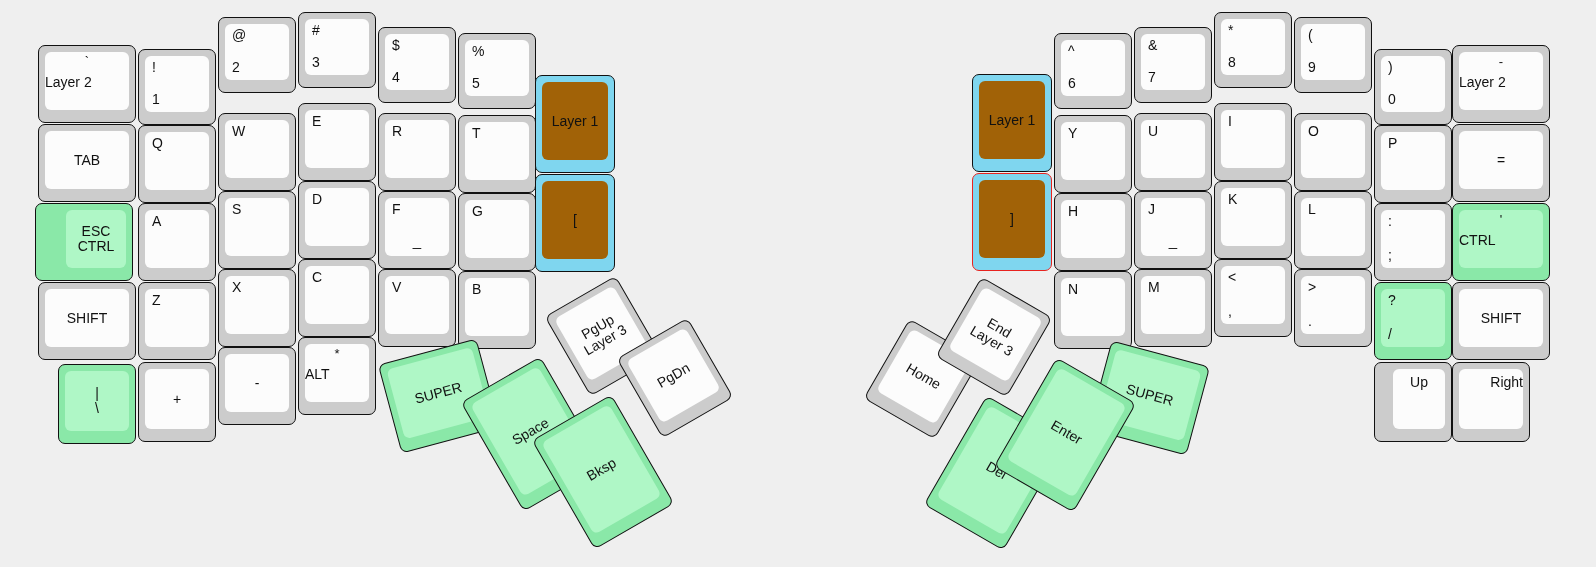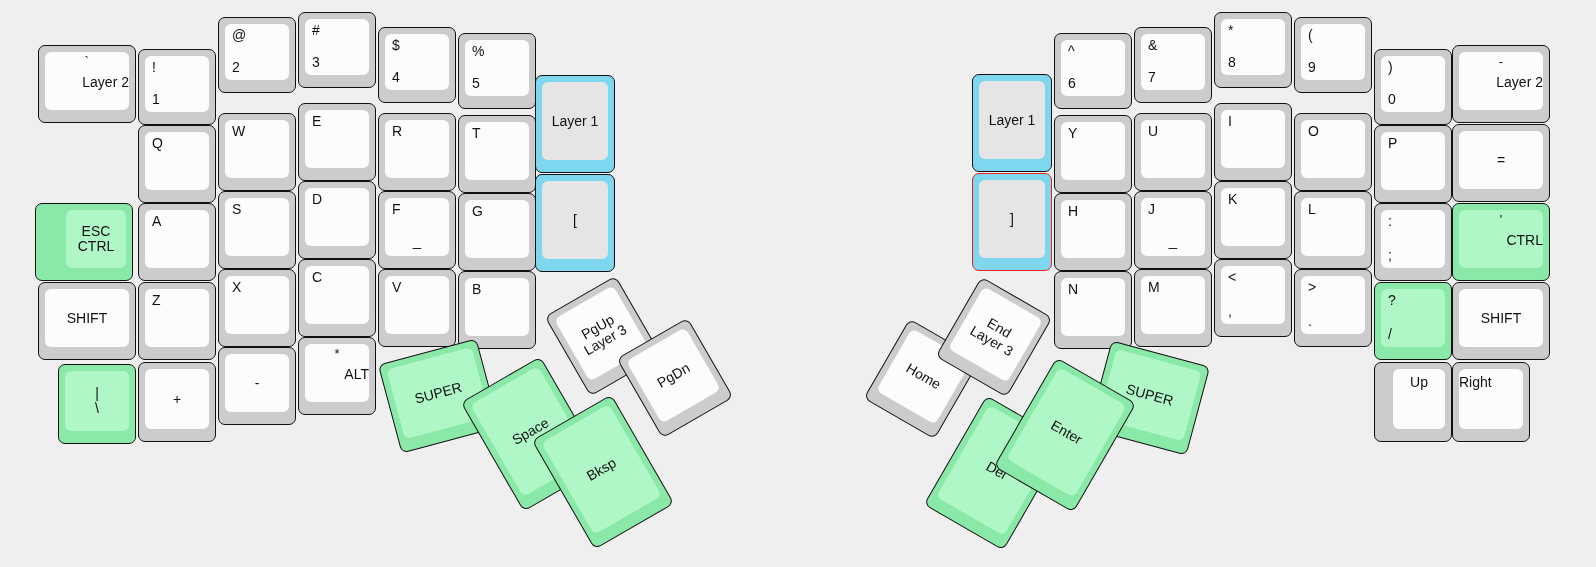--- a/index.html
+++ b/index.html
@@ -28,55 +28,60 @@
     margin:6px 6px 12px 6px;
     flex:1 1 auto;
     border-radius:6px;
     background:#fcfcfc;
     display:block;
   }
   
   .key.green{background:#8ae8a8;}
   .key.green .cap{background:#aff7c6;}
   .key.cyan{background:#7fd6ef;}
-  .key.cyan .cap{background:#e5e5e5;}
+  .key.cyan .cap{background:#a16207;}
   .key.sel{border:1.6px solid #e8231f;}
 
   
   .lg{
     position:absolute;
     white-space:pre;
     color:#111;
     line-height:1.05;
     font-size:14px;
   }
   
   .lg.tl{left:7px;top:4px;text-align:left;}
   
   .lg.bl{left:7px;bottom:5px;text-align:left;}
   
   .lg.ctr{left:0;right:0;top:50%;transform:translateY(-50%);text-align:center;}
   
   .lg.ctr2{left:0;right:0;top:50%;transform:translateY(-50%);text-align:center;}
   
   .lg.ctop{left:0;right:0;top:3px;text-align:center;font-size:13px;}
-  .lg.cmid{left:0;right:0;top:50%;transform:translateY(-42%);text-align:right;}
+  .lg.cmid{left:0;right:0;top:50%;transform:translateY(-42%);text-align:left;}
   
   .lg.bump{left:0;right:0;bottom:7px;text-align:center;font-size:15px;}
 </style>
 </head>
 <body>
 
 <div id="board">
     <div class="key" style="left: 38px; top: 45px; width: 98px; height: 78px;">
       <div class="cap">
         <span class="lg ctop">`</span>
         <span class="lg cmid">Layer 2</span>
       </div>
     </div>
+    <div class="key" style="left: 38px; top: 124px; width: 98px; height: 78px;">
+      <div class="cap">
+        <span class="lg ctr">TAB</span>
+      </div>
+    </div>
     <div class="key green" style="left: 35px; top: 203px; width: 98px; height: 78px; padding-left: 24px;">
       <div class="cap">
         <span class="lg ctr2">ESC
 CTRL</span>
       </div>
     </div>
     <div class="key" style="left: 38px; top: 282px; width: 98px; height: 78px;">
       <div class="cap">
         <span class="lg ctr">SHIFT</span>
       </div>
@@ -387,21 +392,21 @@
         <span class="lg cmid">CTRL</span>
       </div>
     </div>
     <div class="key" style="left: 1452px; top: 282px; width: 98px; height: 78px;">
       <div class="cap">
         <span class="lg ctr">SHIFT</span>
       </div>
     </div>
     <div class="key" style="left: 1452px; top: 362px; width: 78px; height: 80px;">
       <div class="cap">
-        <span class="lg" style="left: 0px; right: 0px; top: 6px; text-align: left;">Right</span>
+        <span class="lg" style="left: 0px; right: 0px; top: 6px; text-align: right;">Right</span>
       </div>
     </div>
     <div class="key green" style="left: 1098px; top: 352px; width: 102px; height: 92px; transform: rotate(15deg);">
       <div class="cap">
         <span class="lg ctr">SUPER</span>
       </div>
     </div>
     <div class="key" style="left: 881px; top: 333px; width: 82px; height: 92px; transform: rotate(30deg);">
       <div class="cap">
         <span class="lg ctr">Home</span>

